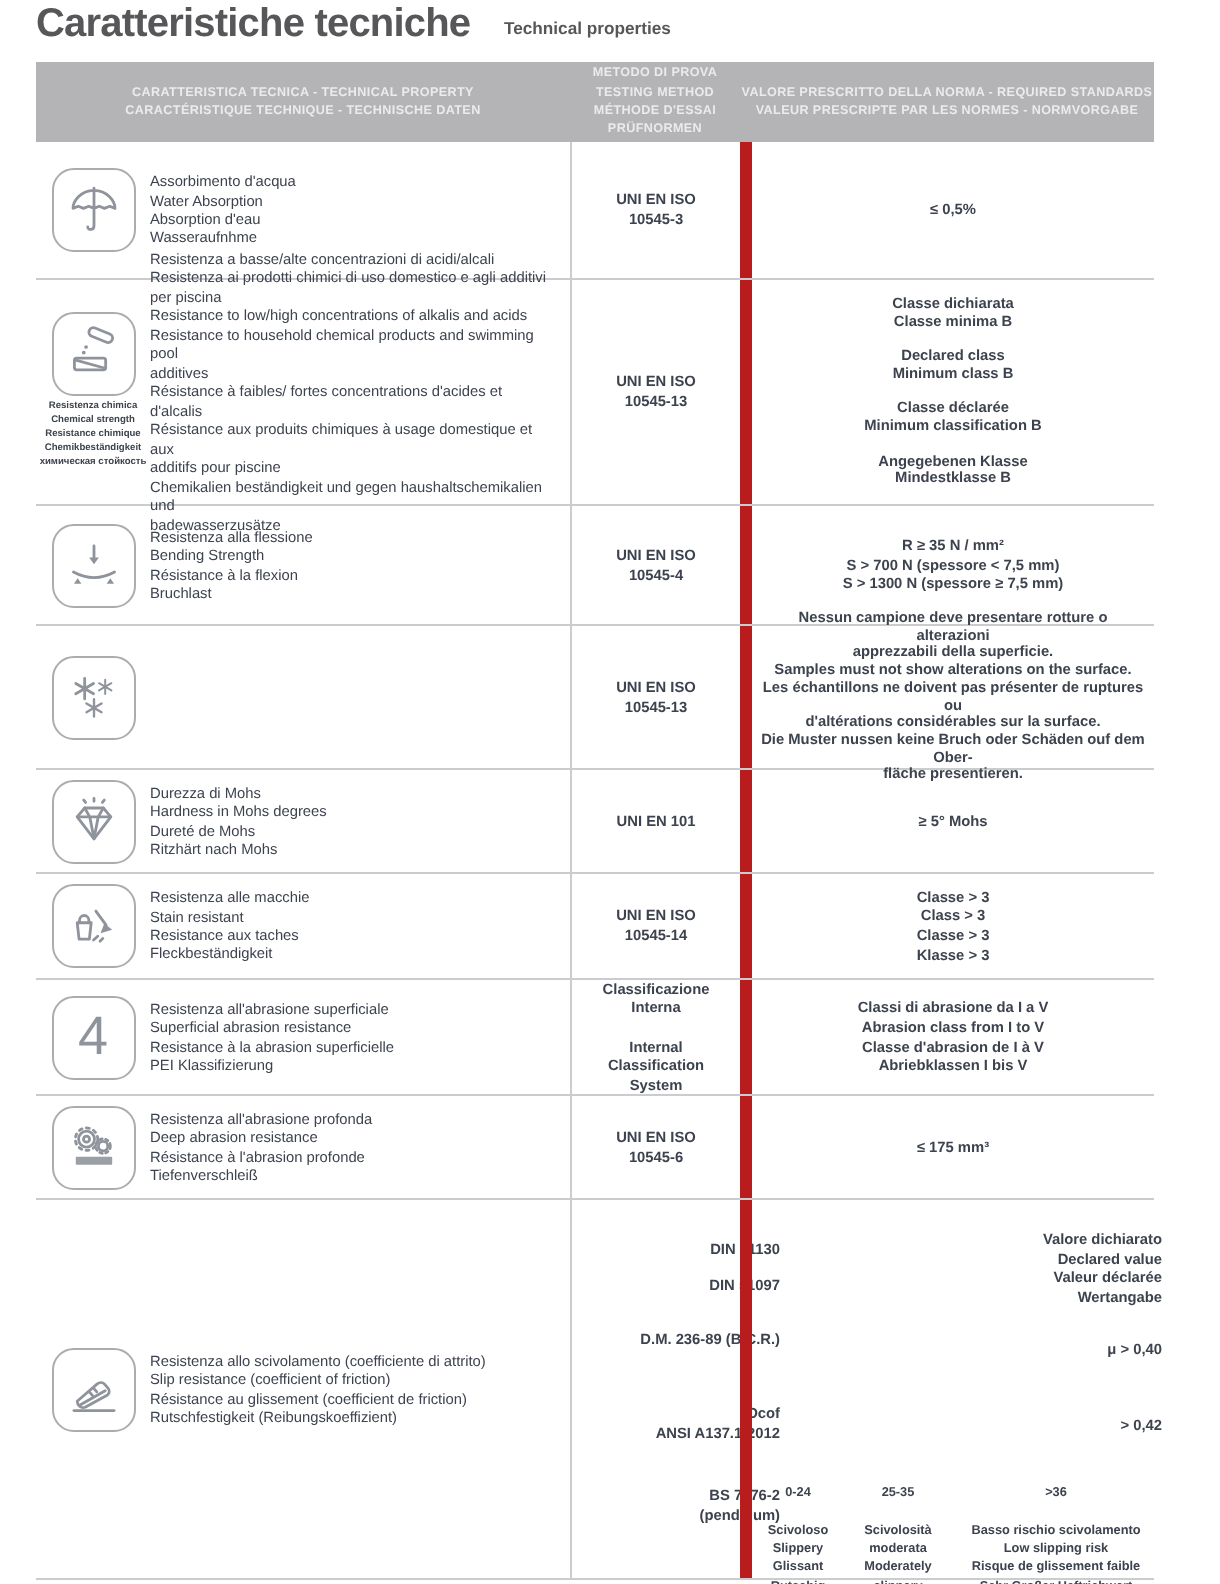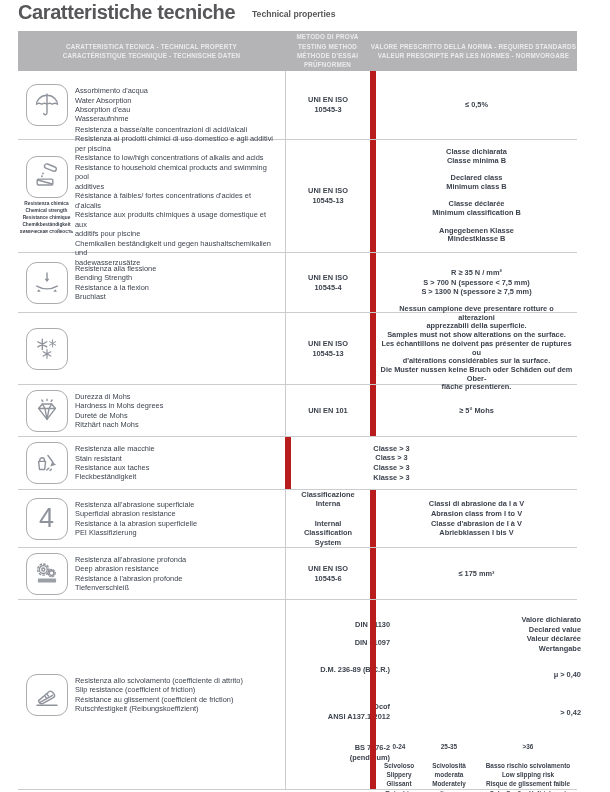--- a/index.html
+++ b/index.html
@@ -232,20 +232,21 @@
               </g>
               <path d="M16.4 10.9 l3.4 2.7 -5 1.5 Z" fill="#8f939b" stroke="none"></path>
             </svg>
           </div>
         </div>
         <div class="prop-text">Resistenza alle macchie
 Stain resistant
 Resistance aux taches
 Fleckbeständigkeit</div>
       </div>
+      <div class="td-method">UNI EN ISO 10545-14</div>
       <div class="td-value">Classe &gt; 3
 Class &gt; 3
 Classe &gt; 3
 Klasse &gt; 3</div>
     </div>
 
     <div class="trow" style="height:58px">
       <div class="td-prop">
         <div class="icon-cell">
           <div class="icon-box">

